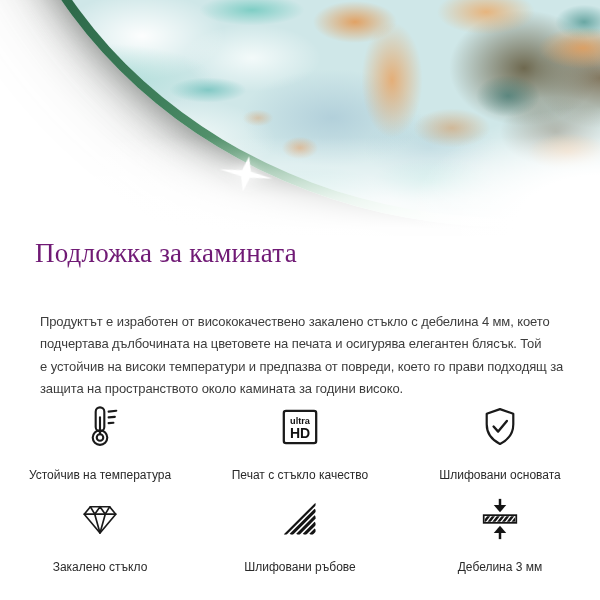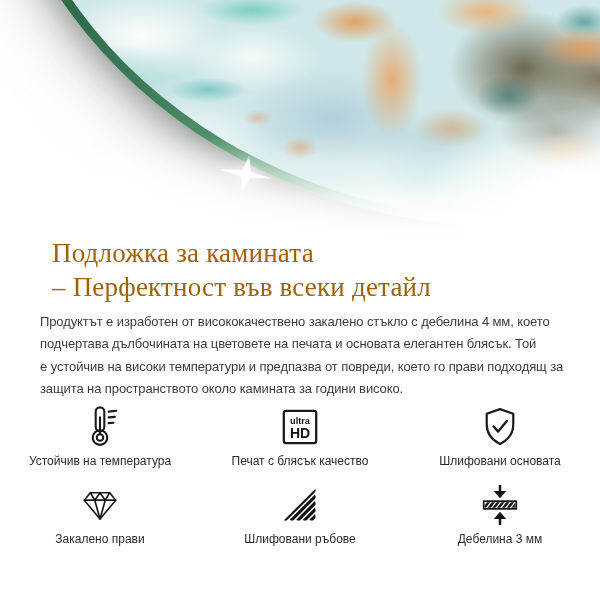--- a/index.html
+++ b/index.html
@@ -42,31 +42,31 @@
       radial-gradient(120px 55px at 186px 140px, rgba(250,253,252,.85) 0%, rgba(250,253,252,0) 75%),
       radial-gradient(150px 60px at 335px 220px, rgba(255,255,255,.8) 0%, rgba(255,255,255,0) 78%);}
   .hero-fade{position:absolute;left:0;top:0;width:600px;height:236px;
     background:
       radial-gradient(260px 160px at 100% 96%, #ffffff 32%, rgba(255,255,255,0) 75%),
       linear-gradient(to bottom, rgba(255,255,255,0) 58%, rgba(255,255,255,.78) 84%, rgba(255,255,255,.99) 97%);}
   .glint{position:absolute;left:226px;top:154px;width:40px;height:40px;transform:rotate(10deg) scaleX(1.5);
     filter:drop-shadow(0 0 5px rgba(255,255,255,.95));}
 
   
-  .title{position:absolute;left:52px;top:236px;font-family:"Liberation Serif",serif;font-size:27px;
-    line-height:34px;color:#a16207;font-weight:400;letter-spacing:.2px;}
+  .title{position:absolute;left:35px;top:236px;font-family:"Liberation Serif",serif;font-size:27px;
+    line-height:34px;color:#701a75;font-weight:400;letter-spacing:.2px;}
   .desc{position:absolute;left:40px;top:311px;font-size:13px;line-height:22.4px;color:#3c3c3c;
     letter-spacing:-.1px;white-space:nowrap;}
 
   
   .features{position:absolute;left:0;top:402px;width:600px;display:grid;
     grid-template-columns:repeat(3,1fr);row-gap:12px;}
   .feature{display:flex;flex-direction:column;align-items:center;}
   .icon-box{height:50px;display:flex;align-items:center;justify-content:center;}
-  .feature-label{margin-top:2px;font-size:12px;color:#2a2a2a;}
+  .feature-label{margin-top:16px;font-size:12px;color:#2a2a2a;}
   .icn{stroke:#1a1a1a;fill:none;stroke-width:2.2;stroke-linecap:round;stroke-linejoin:round;}
   .icn-fill{fill:#141414;stroke:none;}
   .icn-text{fill:#111;font-family:"Liberation Sans",sans-serif;}
 </style>
 </head>
 <body>
 
 <div class="page">
 
   <div class="hero">
@@ -75,26 +75,25 @@
     <div class="glass-art"></div>
     <div class="hero-fade"></div>
     <svg class="glint" viewBox="0 0 40 40">
       <path d="M20 2 L23 17 L38 20 L23 23 L20 38 L17 23 L2 20 L17 17 Z" fill="#ffffff"></path>
       <circle cx="20" cy="20" r="3.2" fill="#ffffff"></circle>
     </svg>
   </div>
 
   <div class="title">
     <div>Подложка за камината</div>
-    <div>– Перфектност във всеки детайл</div>
   </div>
 
   <div class="desc">
     <div>Продуктът е изработен от висококачествено закалено стъкло с дебелина 4 мм, което</div>
-    <div>подчертава дълбочината на цветовете на печата и основата елегантен блясък. Той</div>
+    <div>подчертава дълбочината на цветовете на печата и осигурява елегантен блясък. Той</div>
     <div>е устойчив на високи температури и предпазва от повреди, което го прави подходящ за</div>
     <div>защита на пространството около камината за години високо.</div>
   </div>
 
   <div class="features">
 
     <div class="feature">
       <div class="icon-box">
         <svg class="icn" width="46" height="46" viewBox="0 0 48 48">
           <rect x="19.5" y="3.5" width="9" height="25" rx="4.5"></rect>
@@ -110,21 +109,21 @@
     </div>
 
     <div class="feature">
       <div class="icon-box">
         <svg width="42" height="42" viewBox="0 0 48 48">
           <rect class="icn" x="5.5" y="5.5" width="37" height="37" rx="2.5" style="stroke-width:2.6"></rect>
           <text class="icn-text" x="24" y="20.5" font-size="10.5" font-weight="600" text-anchor="middle">ultra</text>
           <text class="icn-text" x="24" y="36.5" font-size="16" font-weight="700" text-anchor="middle">HD</text>
         </svg>
       </div>
-      <div class="feature-label">Печат с блясък качество</div>
+      <div class="feature-label">Печат с стъкло качество</div>
     </div>
 
     <div class="feature">
       <div class="icon-box">
         <svg class="icn" width="44" height="44" viewBox="0 0 48 48">
           <path d="M24 4.5 L38.5 9.5 V21 C38.5 31.5 32 38.5 24 42.5 C16 38.5 9.5 31.5 9.5 21 V9.5 Z" style="stroke-width:2.4"></path>
           <path d="M17 23.5 L22 29 L31.5 17.5" style="stroke-width:2.6"></path>
         </svg>
       </div>
       <div class="feature-label">Шлифовани основата</div>
@@ -132,21 +131,21 @@
 
     <div class="feature">
       <div class="icon-box">
         <svg class="icn" width="42" height="42" viewBox="0 0 48 48" style="stroke-width:1.9">
           <path d="M13 10 H35 L42 18.5 L24 40 L6 18.5 Z"></path>
           <line x1="6" y1="18.5" x2="42" y2="18.5"></line>
           <path d="M13 10 L18 18.5 L24 10 L30 18.5 L35 10"></path>
           <path d="M18 18.5 L24 40 L30 18.5"></path>
         </svg>
       </div>
-      <div class="feature-label">Закалено прави</div>
+      <div class="feature-label">Закалено стъкло</div>
     </div>
 
     <div class="feature">
       <div class="icon-box">
         <svg width="42" height="42" viewBox="0 0 48 48">
           <clipPath id="triClip">
               <path d="M5 42 L42 5 L42 42 Z"></path>
             </clipPath>
           <g clip-path="url(#triClip)" stroke="#141414" stroke-width="3.6">
             <line x1="6" y1="42" x2="42" y2="6"></line>

